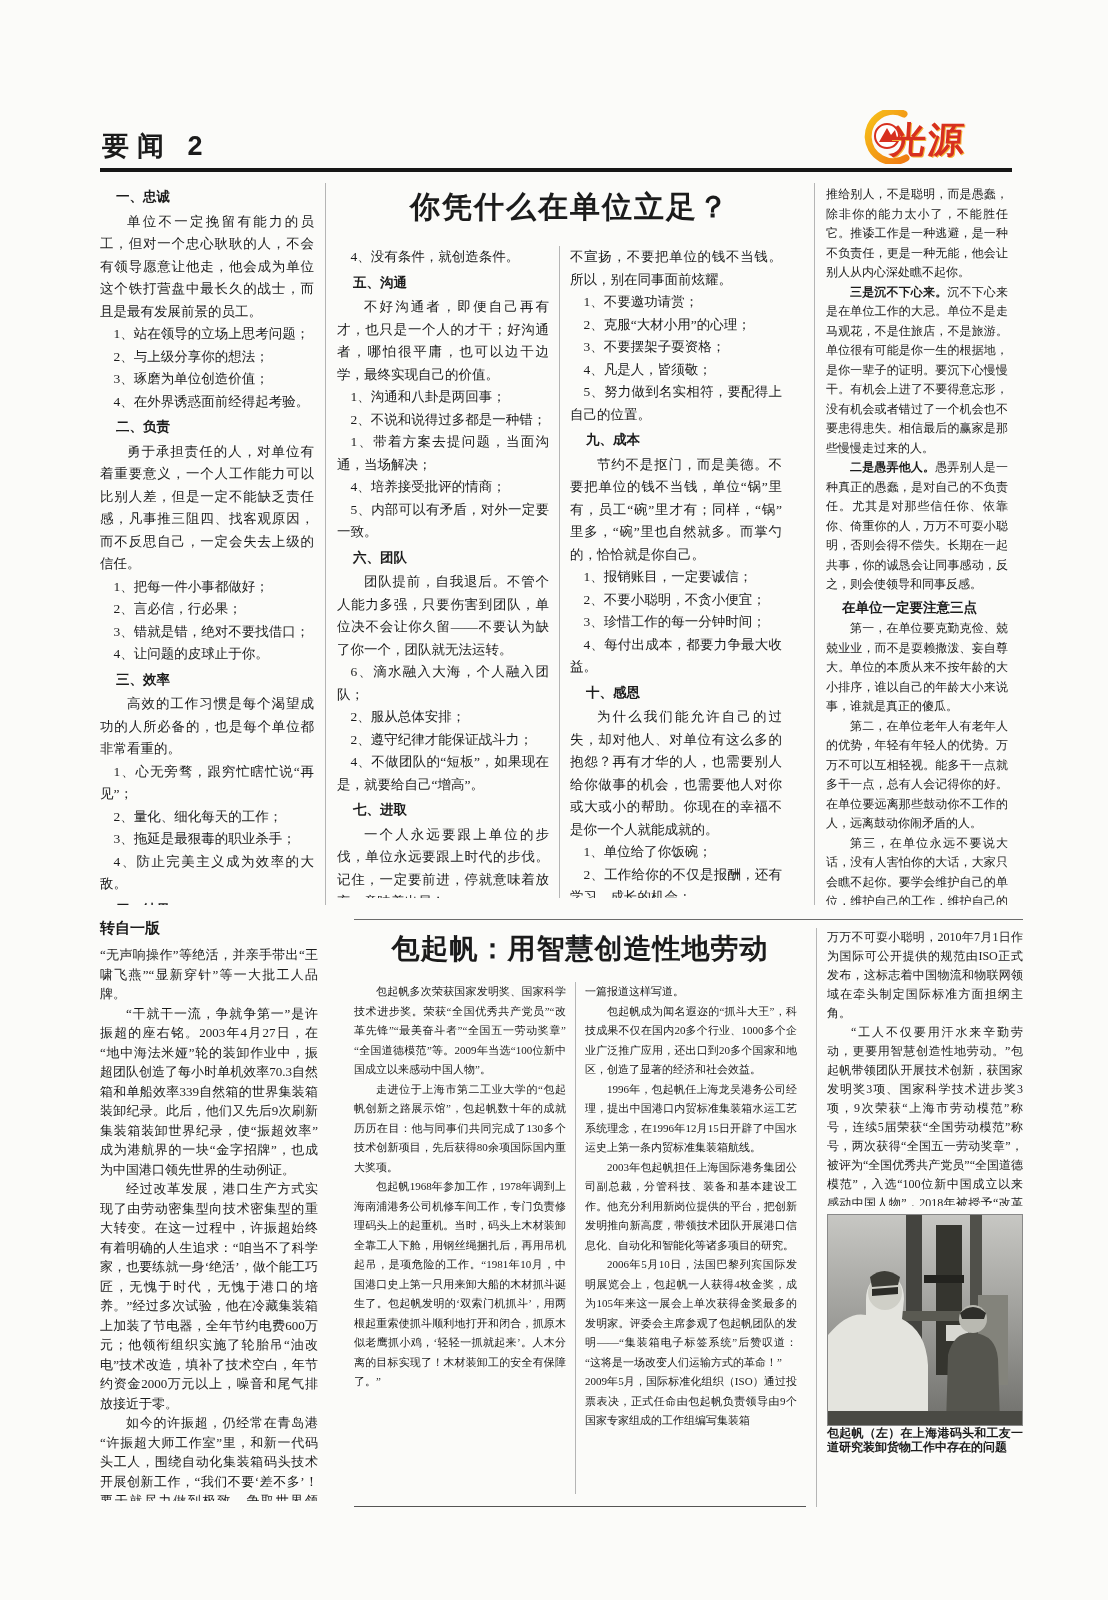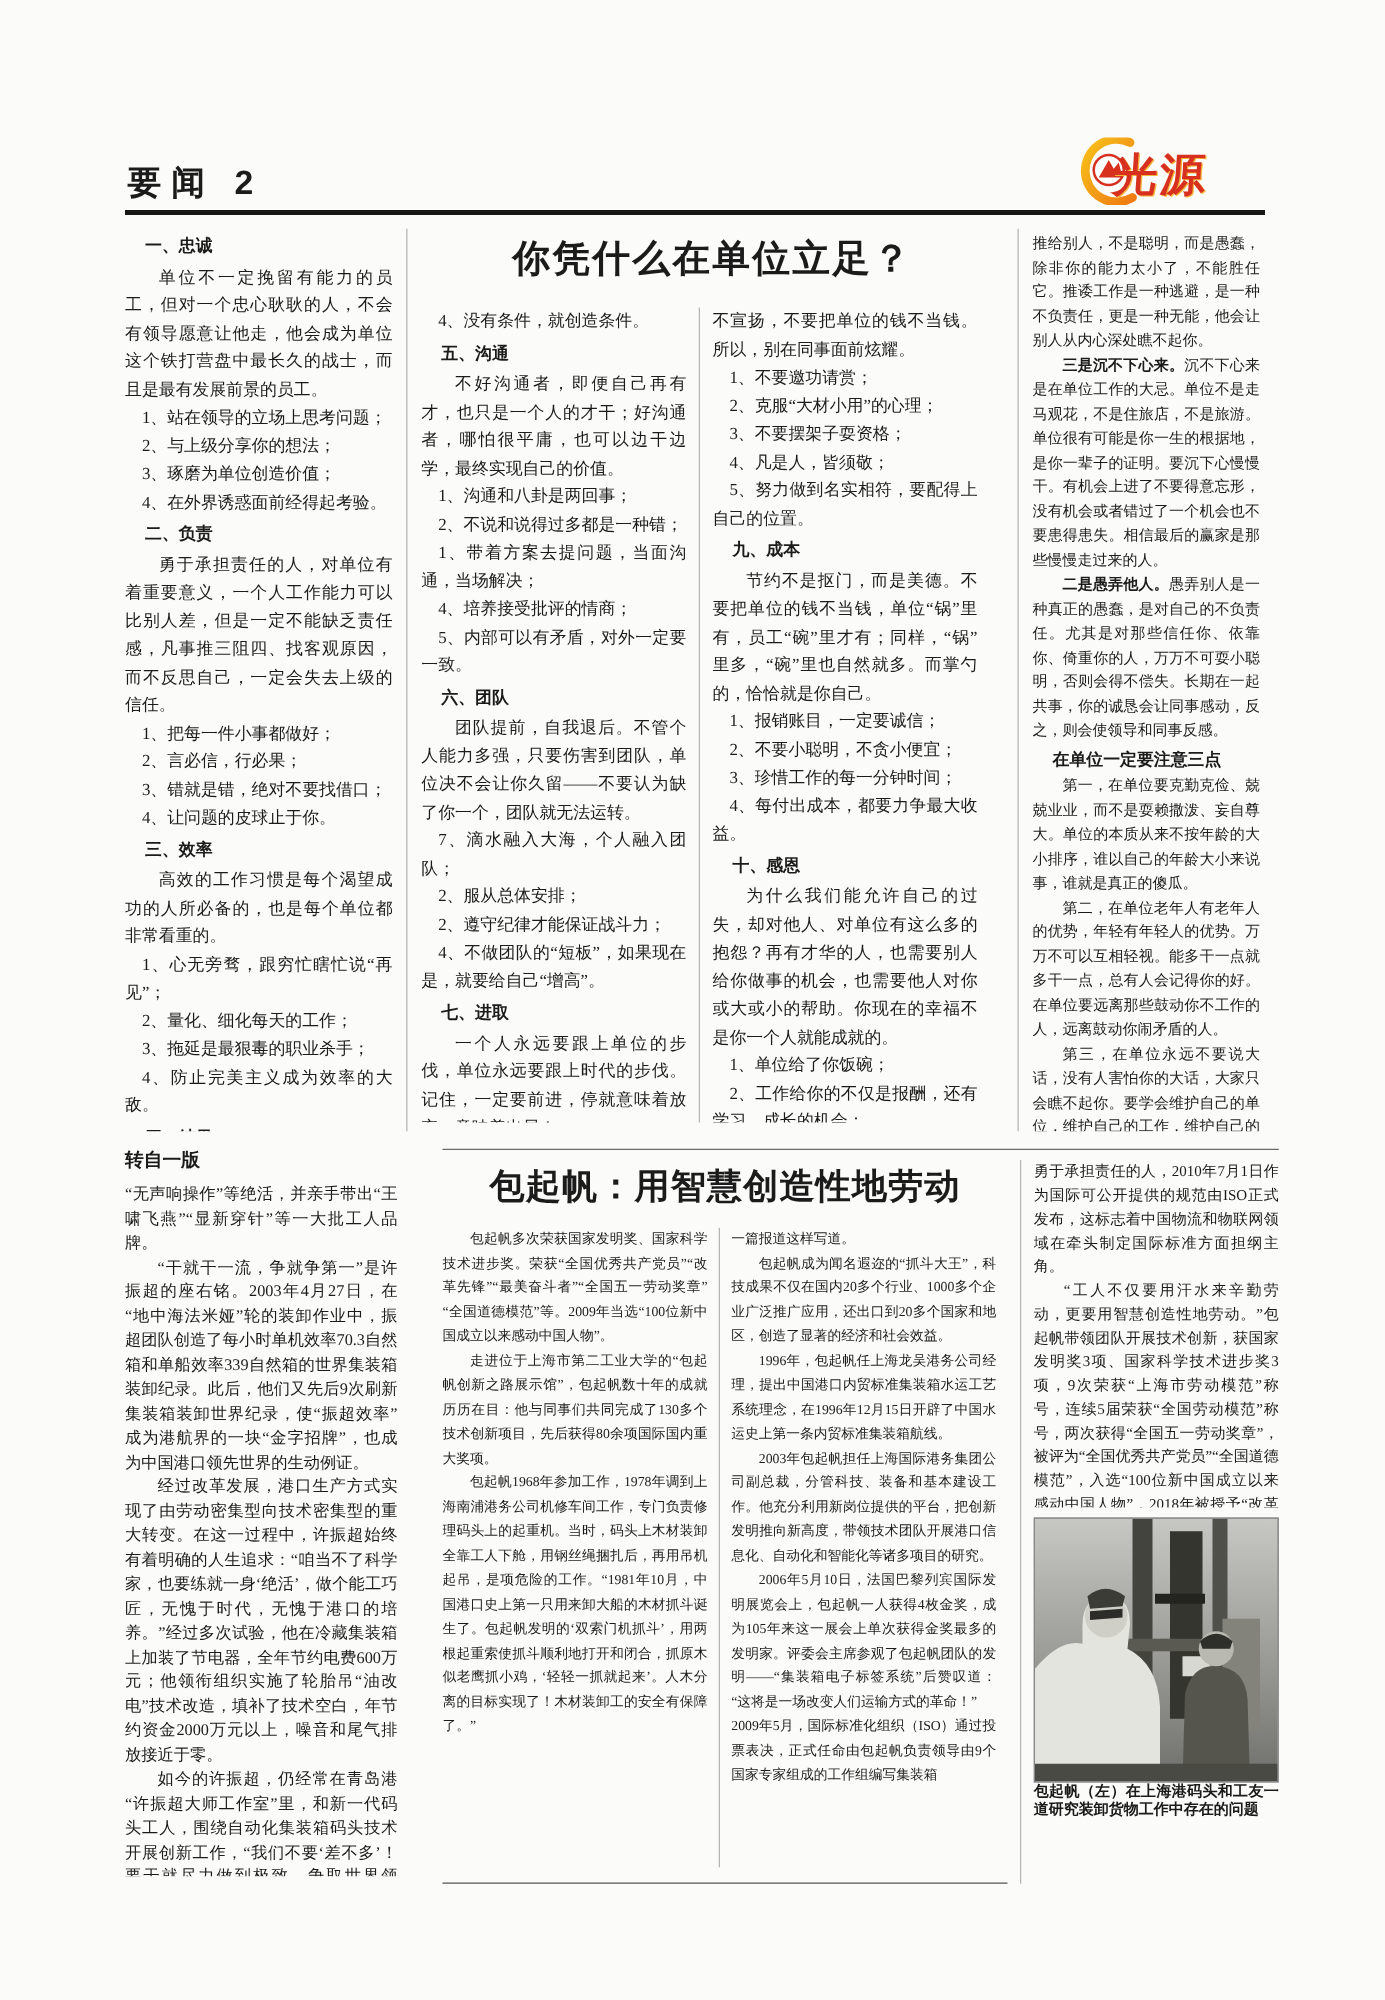--- a/index.html
+++ b/index.html
@@ -136,21 +136,21 @@
             <div class="it-li">4、没有条件，就创造条件。</div>
             <div class="it-h">五、沟通</div>
             <div class="it-p">不好沟通者，即便自己再有才，也只是一个人的才干；好沟通者，哪怕很平庸，也可以边干边学，最终实现自己的价值。</div>
             <div class="it-li">1、沟通和八卦是两回事；</div>
             <div class="it-li">2、不说和说得过多都是一种错；</div>
             <div class="it-li">1、带着方案去提问题，当面沟通，当场解决；</div>
             <div class="it-li">4、培养接受批评的情商；</div>
             <div class="it-li">5、内部可以有矛盾，对外一定要一致。</div>
             <div class="it-h">六、团队</div>
             <div class="it-p">团队提前，自我退后。不管个人能力多强，只要伤害到团队，单位决不会让你久留——不要认为缺了你一个，团队就无法运转。</div>
-            <div class="it-li">7、滴水融入大海，个人融入团队；</div>
+            <div class="it-li">6、滴水融入大海，个人融入团队；</div>
             <div class="it-li">2、服从总体安排；</div>
             <div class="it-li">2、遵守纪律才能保证战斗力；</div>
             <div class="it-li">4、不做团队的“短板”，如果现在是，就要给自己“增高”。</div>
             <div class="it-h">七、进取</div>
             <div class="it-p">一个人永远要跟上单位的步伐，单位永远要跟上时代的步伐。记住，一定要前进，停就意味着放弃，意味着出局！</div>
           </div>
         <div class="vr"></div>
         <div class="col a1-col3">
             <div class="it-c">不宣扬，不要把单位的钱不当钱。所以，别在同事面前炫耀。</div>
             <div class="it-li">1、不要邀功请赏；</div>
@@ -210,21 +210,21 @@
               <div class="it-p">1996年，包起帆任上海龙吴港务公司经理，提出中国港口内贸标准集装箱水运工艺系统理念，在1996年12月15日开辟了中国水运史上第一条内贸标准集装箱航线。</div>
               <div class="it-p">2003年包起帆担任上海国际港务集团公司副总裁，分管科技、装备和基本建设工作。他充分利用新岗位提供的平台，把创新发明推向新高度，带领技术团队开展港口信息化、自动化和智能化等诸多项目的研究。</div>
               <div class="it-p">2006年5月10日，法国巴黎列宾国际发明展览会上，包起帆一人获得4枚金奖，成为105年来这一展会上单次获得金奖最多的发明家。评委会主席参观了包起帆团队的发明——“集装箱电子标签系统”后赞叹道：“这将是一场改变人们运输方式的革命！”</div>
               <div class="it-c">2009年5月，国际标准化组织（ISO）通过投票表决，正式任命由包起帆负责领导由9个国家专家组成的工作组编写集装箱</div>
             </div>
         </div>
       </div>
       <div class="vr"></div>
       <div class="a2-col4">
         <div class="col a2-col4-text">
-            <div class="it-c">勇于承担责任的人，2010年7月1日作为国际可公开提供的规范由ISO正式发布，这标志着中国物流和物联网领域在牵头制定国际标准方面担纲主角。</div>
+            <div class="it-c">万万不可耍小聪明，2010年7月1日作为国际可公开提供的规范由ISO正式发布，这标志着中国物流和物联网领域在牵头制定国际标准方面担纲主角。</div>
             <div class="it-p">“工人不仅要用汗水来辛勤劳动，更要用智慧创造性地劳动。”包起帆带领团队开展技术创新，获国家发明奖3项、国家科学技术进步奖3项，9次荣获“上海市劳动模范”称号，连续5届荣获“全国劳动模范”称号，两次获得“全国五一劳动奖章”，被评为“全国优秀共产党员”“全国道德模范”，入选“100位新中国成立以来感动中国人物”，2018年被授予“改革先锋”称号。</div>
           </div>
         <div class="photo">
           <svg width="194" height="210" viewBox="0 0 194 210">
             <defs>
               <linearGradient id="ph" x1="0" y1="0" x2="0" y2="1">
                 <stop offset="0" stop-color="#c7c7c3"></stop>
                   <stop offset="0.5" stop-color="#9d9d99"></stop>
                   <stop offset="1" stop-color="#6f6f6b"></stop>
               </linearGradient>

